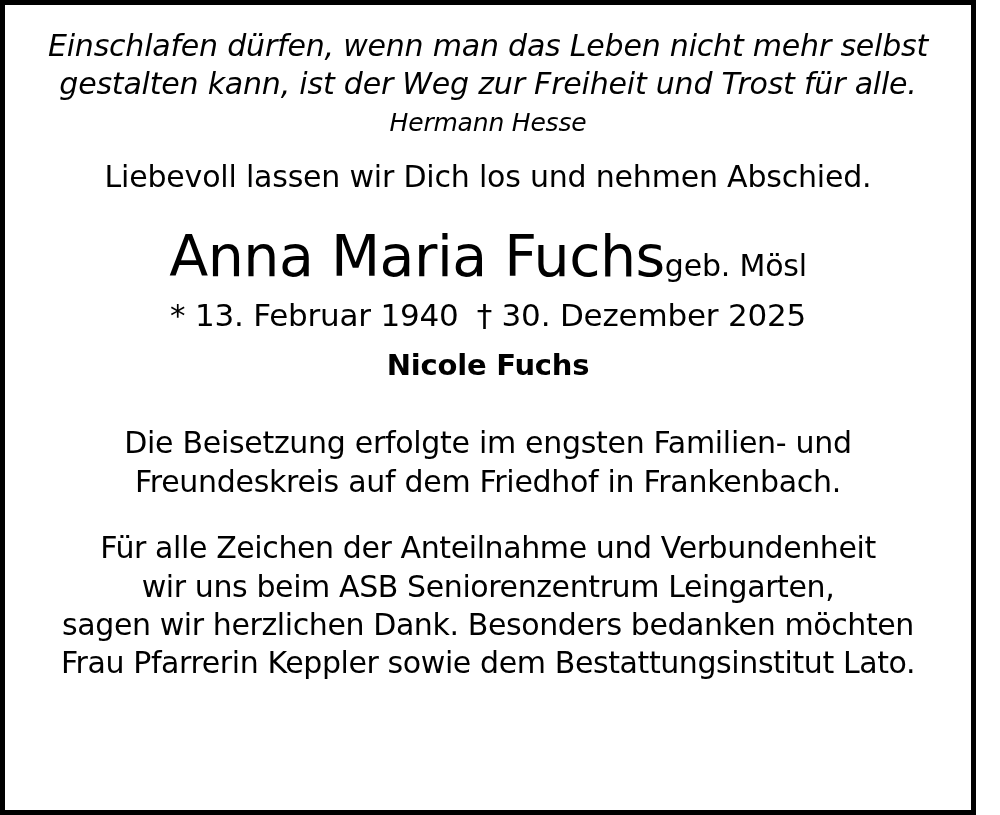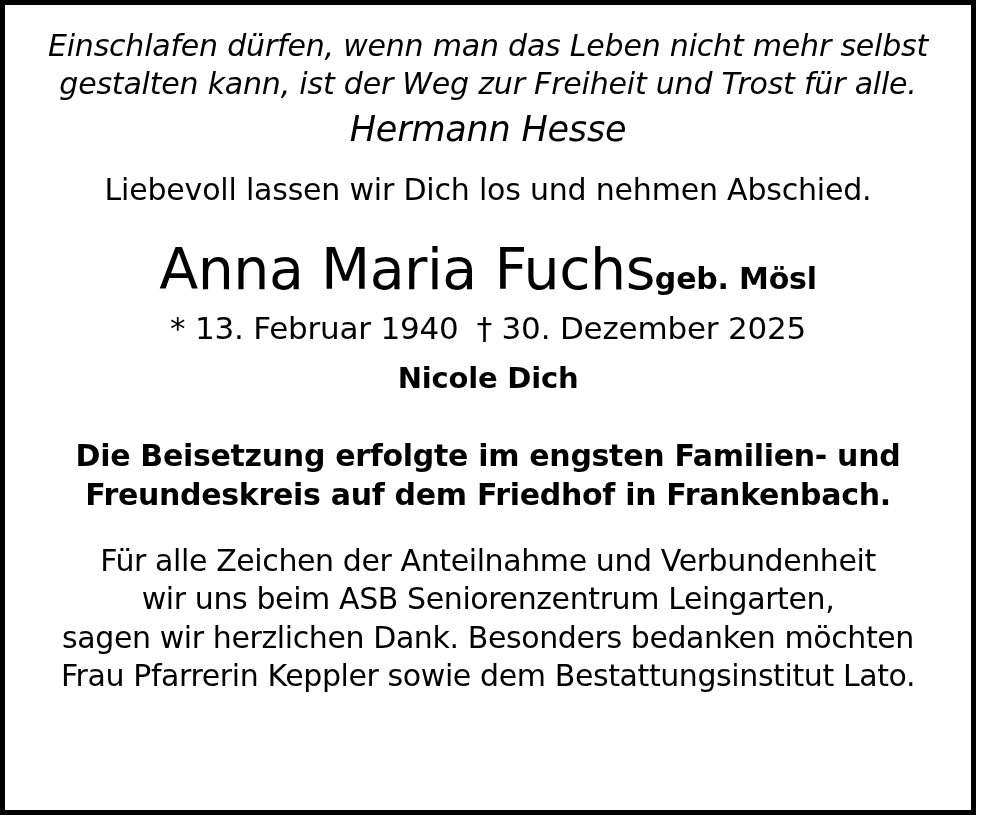--- a/index.html
+++ b/index.html
@@ -31,21 +31,21 @@
     font-size: 30px;
     line-height: 1.28;
     letter-spacing: -0.2px;
   }
   .quote-line {
     display: block;
   }
   .quote-author {
     display: block;
     font-style: italic;
-    font-size: 35px;
+    font-size: 25px;
     margin-top: 3px;
   }
 
   .farewell {
     font-size: 30px;
     margin-top: 20px;
     line-height: 1.2;
     letter-spacing: -0.2px;
   }
 
@@ -53,21 +53,21 @@
     margin-top: 28px;
     white-space: nowrap;
   }
   .name {
     font-size: 57px;
     font-weight: 400;
     letter-spacing: -0.5px;
   }
   .maiden {
     font-size: 30px;
-    font-weight: 700;
+    font-weight: 400;
     letter-spacing: -0.2px;
   }
 
   .dates {
     font-size: 31px;
     margin-top: 8px;
     letter-spacing: -0.2px;
   }
   .dates .gap {
     display: inline-block;
@@ -89,21 +89,21 @@
   .family-name.first {
     margin-top: 14px;
   }
 
   .burial {
     font-size: 30px;
     margin-top: 40px;
     line-height: 1.28;
     letter-spacing: -0.3px;
   }
-  .burial-line { display: block; font-weight: bold; }
+  .burial-line { display: block; }
 
   .thanks {
     font-size: 30px;
     margin-top: 28px;
     line-height: 1.28;
     letter-spacing: -0.4px;
   }
   .thanks-line { display: block; }
 </style>
 </head>
@@ -120,21 +120,21 @@
   <div class="farewell">Liebevoll lassen wir Dich los und nehmen Abschied.</div>
 
   <div class="name-block">
     <span class="name">Anna Maria Fuchs</span><span class="maiden">geb. Mösl</span>
   </div>
 
   <div class="dates">
     <span>* 13. Februar 1940</span><span class="gap"></span><span>† 30. Dezember 2025</span>
   </div>
 
-  <div class="family-name first">Nicole Dich</div>
+  <div class="family-name first">Nicole Fuchs</div>
 
   <div class="burial">
     <span class="burial-line">Die Beisetzung erfolgte im engsten Familien- und</span>
     <span class="burial-line">Freundeskreis auf dem Friedhof in Frankenbach.</span>
   </div>
 
   <div class="thanks">
     <span class="thanks-line">Für alle Zeichen der Anteilnahme und Verbundenheit</span>
     <span class="thanks-line">wir uns beim ASB Seniorenzentrum Leingarten,</span>
     <span class="thanks-line">sagen wir herzlichen Dank. Besonders bedanken möchten</span>

